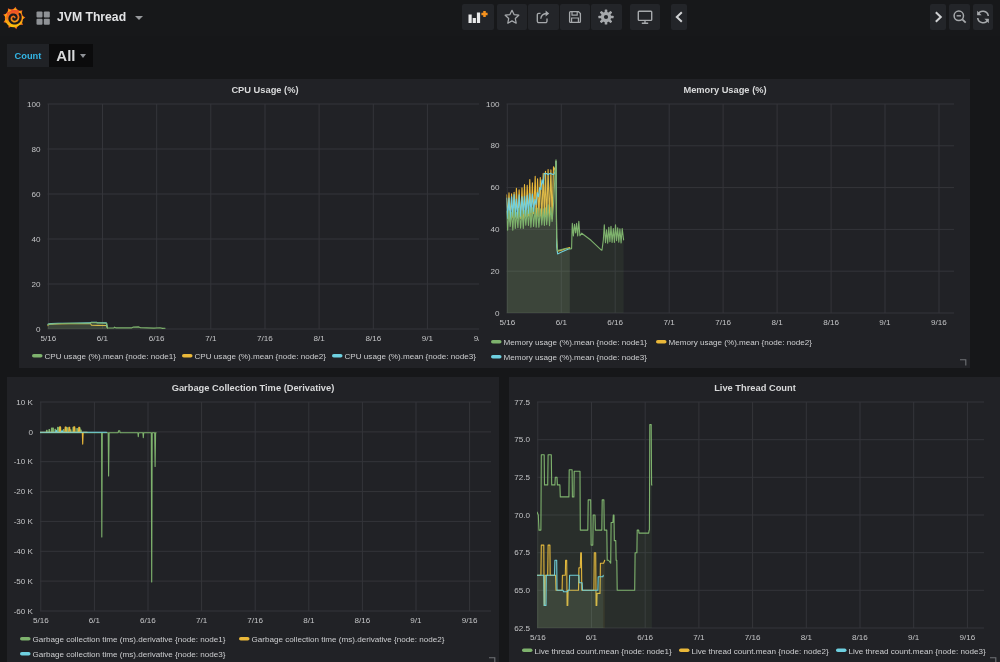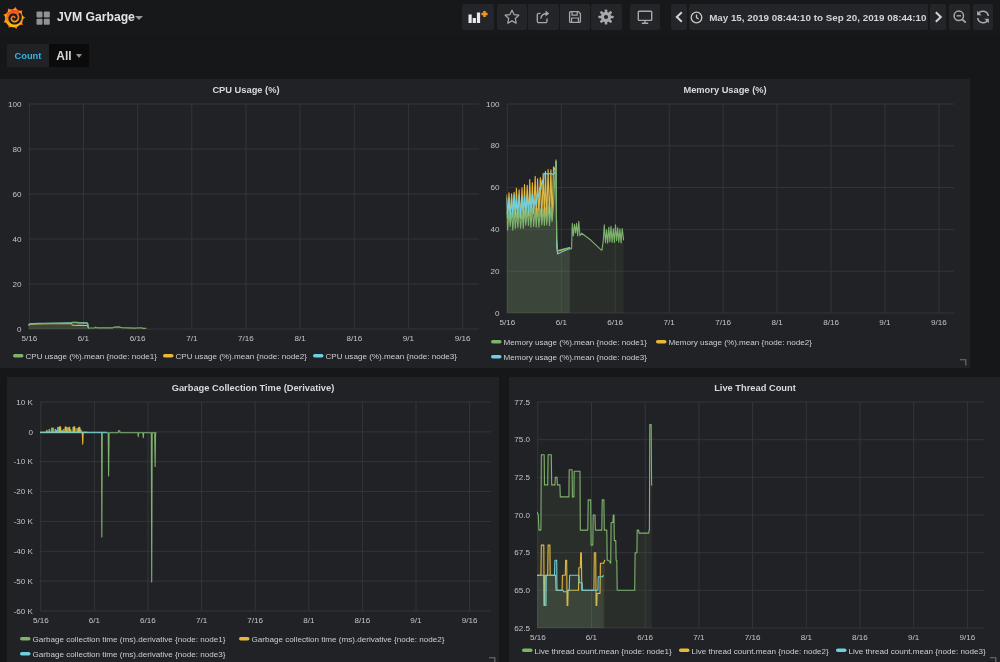--- a/index.html
+++ b/index.html
@@ -28,21 +28,21 @@
         <path d="M16.65 9.04 L17.11 10.02 L17.40 11.04 L17.53 12.08 L17.49 13.11 L17.29 14.11 L16.95 15.05 L16.46 15.91 L15.86 16.66 L15.16 17.31 L14.37 17.82 L13.53 18.20 L12.66 18.43 L11.78 18.52 L10.90 18.48 L10.07 18.29 L9.28 17.99 L8.57 17.57 L7.95 17.05 L7.43 16.45 L7.01 15.79 L6.72 15.09 L6.54 14.36 L6.48 13.63 L6.54 12.92 L6.71 12.24 L6.98 11.61 L7.33 11.05 L7.76 10.56 L8.25 10.16 L8.79 9.85 L9.36 9.63 L9.93 9.51 L10.51 9.49 L11.06 9.56 L11.58 9.71 L12.05 9.94 L12.47 10.23 L12.83 10.57 L13.11 10.96 L13.32 11.37 L13.46 11.80 L13.52 12.23 L13.50 12.65 L13.43 13.04 L13.29 13.40 L13.10 13.72 L12.87 14.00 L12.61 14.22 L12.33 14.38 L12.04 14.49 L11.75 14.54 L11.47 14.54 L11.21 14.50 L10.98 14.41 L10.77 14.29 L10.61 14.14 L10.48 13.98 L10.40 13.80 L10.35 13.63 L10.34 13.46" fill="none" stroke="#191a1d" stroke-width="2.2" stroke-linecap="round"></path>
       </svg></div>
  <div style="position:absolute;left:36px;top:11px"><svg width="14" height="14" viewBox="0 0 14 14">
         <g fill="#8f9296">
           <rect x="0.5" y="0.5" width="6" height="6" rx="1"></rect>
           <rect x="7.8" y="0.5" width="6" height="6" rx="1"></rect>
           <rect x="0.5" y="7.8" width="6" height="6" rx="1"></rect>
           <rect x="7.8" y="7.8" width="6" height="6" rx="1"></rect>
         </g>
       </svg></div>
- <div style="position:absolute;left:57px;top:10px;font-size:12.2px;font-weight:bold;color:#e3e4e6">JVM Garbage</div>
+ <div style="position:absolute;left:57px;top:10px;font-size:12.2px;font-weight:bold;color:#e3e4e6">JVM Thread</div>
  <div style="position:absolute;left:135px;top:16px;width:0;height:0;border-left:4px solid transparent;border-right:4px solid transparent;border-top:4.5px solid #97999c"></div>
  <div class="btn" style="left:461.8px;width:32.6px">
       <svg width="20" height="16" viewBox="0 0 20 16">
         <rect x="0.5" y="5.5" width="3.2" height="8.5" fill="#e9eaeb"></rect>
         <rect x="4.7" y="9" width="3.2" height="5" fill="#e9eaeb"></rect>
         <rect x="8.9" y="3.5" width="3.2" height="10.5" fill="#e9eaeb"></rect>
         <path d="M13.4 5h6.2 M16.5 1.9v6.2" stroke="#f6921e" stroke-width="2.5"></path>
       </svg>
     </div>
  <div class="btn" style="left:496.7px;width:30.4px">
@@ -82,29 +82,20 @@
       <svg width="16" height="16" viewBox="0 0 16 16">
         <rect x="1.3" y="2.2" width="13.4" height="9.2" rx="0.8" fill="none" stroke="#a6a9ac" stroke-width="1.4"></rect>
         <path d="M8 11.4v2.4 M4.8 14.2h6.4" stroke="#a6a9ac" stroke-width="1.4"></path>
       </svg>
     </div>
  <div class="btn" style="left:671.3px;width:15.6px">
       <svg width="14" height="16" viewBox="0 0 14 16">
         <path d="M9.8 3.2L4.8 8l5 4.8" fill="none" stroke="#d0d2d4" stroke-width="2"></path>
       </svg>
     </div>
- <div class="btn" style="left:688.8px;width:239px">
-   <span style="margin-right:6px;display:flex">
-        <svg width="13" height="13" viewBox="0 0 13 13">
-          <circle cx="6.5" cy="6.5" r="5.3" fill="none" stroke="#c7c9cb" stroke-width="1.3"></circle>
-          <path d="M6.5 3.6v3.1l2.1 1.2" fill="none" stroke="#c7c9cb" stroke-width="1.3"></path>
-        </svg>
-      </span>
-   <span style="font-size:9.8px;font-weight:bold;color:#d3d4d6">May 15, 2019 08:44:10 to Sep 20, 2019 08:44:10</span>
- </div>
  <div class="btn" style="left:929.9px;width:16.4px">
       <svg width="14" height="16" viewBox="0 0 14 16">
         <path d="M4.8 3.2l5 4.8-5 4.8" fill="none" stroke="#d0d2d4" stroke-width="2"></path>
       </svg>
     </div>
  <div class="btn" style="left:949.3px;width:20.9px">
       <svg width="16" height="16" viewBox="0 0 16 16">
         <circle cx="6.8" cy="6.8" r="4.7" fill="none" stroke="#a6a9ac" stroke-width="1.5"></circle>
         <path d="M4.6 6.8h4.4" stroke="#a6a9ac" stroke-width="1.4"></path>
         <path d="M10.3 10.3l3.4 3.4" stroke="#a6a9ac" stroke-width="1.8"></path>
@@ -114,23 +105,23 @@
       <svg width="16" height="16" viewBox="0 0 16 16">
         <path d="M13.3 7a5.4 5.4 0 0 0-10.4-1.3" fill="none" stroke="#a6a9ac" stroke-width="1.6"></path>
         <path d="M2.2 1.8v4.4h4.4z" fill="#a6a9ac"></path>
         <path d="M2.7 9a5.4 5.4 0 0 0 10.4 1.3" fill="none" stroke="#a6a9ac" stroke-width="1.6"></path>
         <path d="M13.8 14.2V9.8H9.4z" fill="#a6a9ac"></path>
       </svg>
     </div>
 </div>
 <div style="position:absolute;left:7px;top:44px;height:23px;display:flex">
  <div style="background:#202226;height:23px;display:flex;align-items:center;padding:0 7.5px;font-size:9.3px;font-weight:bold;color:#33b5e5">Count</div>
- <div style="background:#0b0b0c;height:23px;display:flex;align-items:center;padding:0 7.5px;font-size:12px;font-weight:bold;color:#d8d9da">All<span style="display:inline-block;margin-left:4px;width:0;height:0;border-left:3.5px solid transparent;border-right:3.5px solid transparent;border-top:4px solid #8e9196"></span></div>
+ <div style="background:#0b0b0c;height:23px;display:flex;align-items:center;padding:0 7.5px;font-size:15px;font-weight:bold;color:#d8d9da">All<span style="display:inline-block;margin-left:4px;width:0;height:0;border-left:3.5px solid transparent;border-right:3.5px solid transparent;border-top:4px solid #8e9196"></span></div>
 </div>
-<div class="panel" style="left:0;top:79px;width:492px;height:289px"><svg width="492" height="289" viewBox="0 0 492 289" font-family="Liberation Sans, sans-serif">
+<div class="panel" style="left:19px;top:79px;width:492px;height:289px"><svg width="492" height="289" viewBox="0 0 492 289" font-family="Liberation Sans, sans-serif">
       <text x="246" y="13.5" text-anchor="middle" font-size="9.3" font-weight="bold" fill="#d8d9da">CPU Usage (%)</text>
       <line x1="28.5" y1="250.0" x2="484" y2="250.0" stroke="#34353a" stroke-width="1"></line>
       <line x1="28.5" y1="205.0" x2="484" y2="205.0" stroke="#34353a" stroke-width="1"></line>
       <line x1="28.5" y1="160.0" x2="484" y2="160.0" stroke="#34353a" stroke-width="1"></line>
       <line x1="28.5" y1="115.0" x2="484" y2="115.0" stroke="#34353a" stroke-width="1"></line>
       <line x1="28.5" y1="70.0" x2="484" y2="70.0" stroke="#34353a" stroke-width="1"></line>
       <line x1="28.5" y1="25.0" x2="484" y2="25.0" stroke="#34353a" stroke-width="1"></line>
       <line x1="29.4" y1="25" x2="29.4" y2="250" stroke="#34353a" stroke-width="1"></line>
       <line x1="83.5" y1="25" x2="83.5" y2="250" stroke="#34353a" stroke-width="1"></line>
       <line x1="137.7" y1="25" x2="137.7" y2="250" stroke="#34353a" stroke-width="1"></line>

